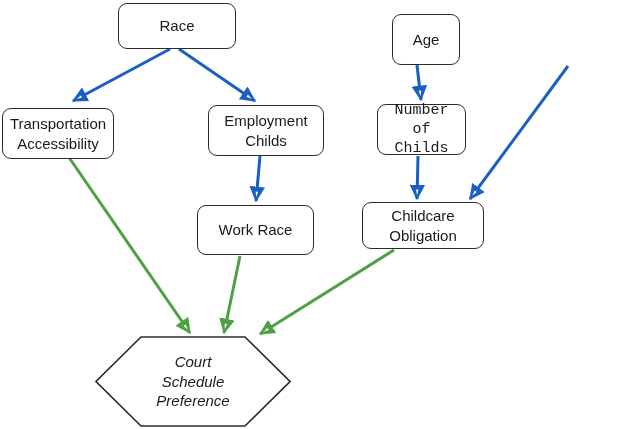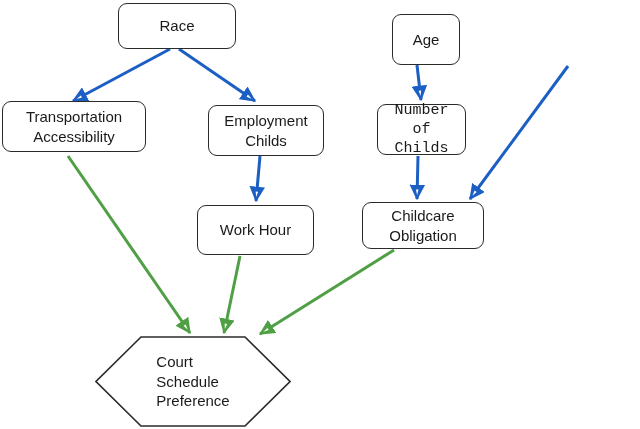--- a/index.html
+++ b/index.html
@@ -56,26 +56,27 @@
   }
   .hex-node .hex-label {
     position: absolute;
     left: 0;
     top: 0;
     width: 100%;
     height: 100%;
     display: flex;
     align-items: center;
     justify-content: center;
-    text-align: left;
+    text-align: center;
     white-space: pre-line;
     font-size: 15px;
     line-height: 1.30;
     color: #1a1a1a;
     user-select: none;
+    font-style: italic;
   }
 </style>
 </head>
 <body>
 
 <div id="diagram-canvas">
 
   <svg id="edge-layer" viewBox="0 0 640 429" width="640" height="429" xmlns="http://www.w3.org/2000/svg">
     <defs>
       <marker id="arrow-blue" viewBox="0 0 10 10" refX="9.2" refY="5" markerWidth="5.2" markerHeight="5.2" orient="auto-start-reverse">
@@ -102,37 +103,37 @@
 
   <div class="node" style="left:118px; top:3px; width:118px; height:46px;">
     <span class="node-label">Race</span>
   </div>
 
   <div class="node" style="left:392px; top:14px; width:68px; height:51px;">
     <span class="node-label">Age</span>
   </div>
 
 
-  <div class="node" style="left:2px; top:101px; width:144px; height:51px;justify-content:center;">
+  <div class="node" style="left:2px; top:108px; width:112px; height:51px;justify-content:center;">
     <span class="node-label">Transportation
 Accessibility</span>
   </div>
 
   <div class="node" style="left:208px; top:105px; width:116px; height:51px;">
     <span class="node-label">Employment
 Childs</span>
   </div>
 
   <div class="node" style="left:377px; top:104px; width:89px; height:51px;font-family:Liberation Mono, monospace;">
     <span class="node-label">Number
 of Childs</span>
   </div>
 
   <div class="node" style="left:197px; top:205px; width:117px; height:50px;">
-    <span class="node-label">Work Hour</span>
+    <span class="node-label">Work Race</span>
   </div>
 
   <div class="node" style="left:362px; top:202px; width:122px; height:47px;">
     <span class="node-label">Childcare
 Obligation</span>
   </div>
 
   <div class="hex-node" style="left:95px; top:336px; width:196px; height:91px;">
     <svg class="hex-svg" width="196" height="91" viewBox="0 0 196 91" xmlns="http://www.w3.org/2000/svg">
       <polygon points="46,1 150,1 195,45.5 150,90 46,90 1,45.5" fill="#ffffff" stroke="#2b2b2b" stroke-width="1.6"></polygon>

